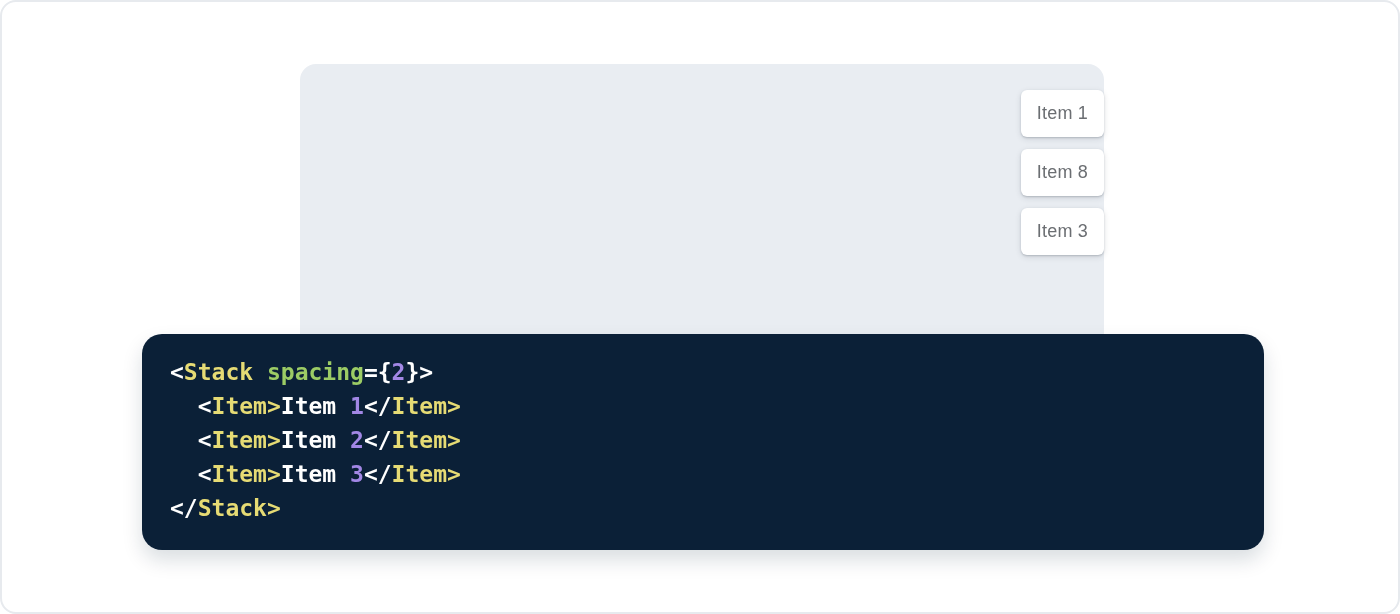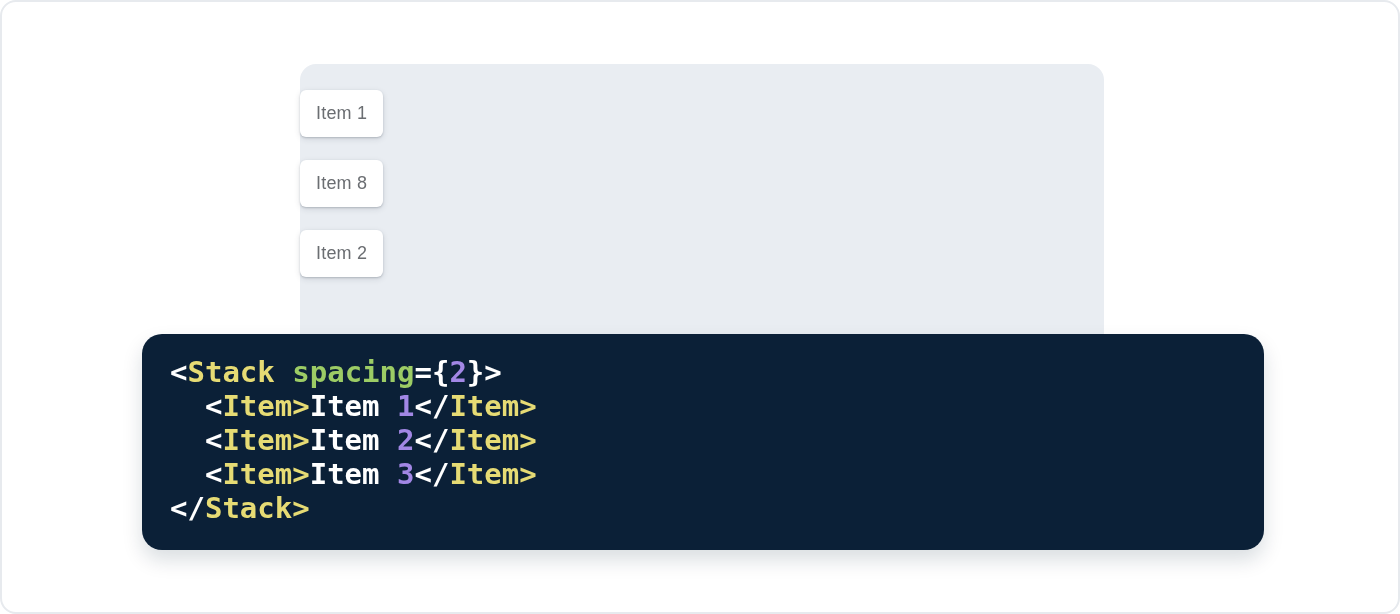--- a/index.html
+++ b/index.html
@@ -22,23 +22,23 @@
     top: 62px;
     width: 804px;
     height: 300px;
     border-radius: 16px;
     background: var(--panel-bg, #e9edf2);
   }
 
   .stack {
     display: flex;
     flex-direction: column;
-    align-items: flex-start;
+    align-items: flex-end;
     padding-top: 26px;
-    gap: 23px;
+    gap: 12px;
   }
 
   .stack-item {
     height: 47px;
     min-width: 80px;
     padding: 0 16px;
     background: #ffffff;
     border-radius: 6px;
     box-shadow: 0 1px 2px rgba(31, 45, 61, 0.22), 0 2px 6px rgba(31, 45, 61, 0.12);
     display: flex;
@@ -56,21 +56,21 @@
     width: 1122px;
     height: 216px;
     border-radius: 20px;
     background: var(--code-bg, #0b2037);
     box-shadow: 0 10px 20px rgba(10, 31, 56, 0.15);
   }
 
   .code {
     padding: 21px 28px;
     font-family: "DejaVu Sans Mono", "Liberation Mono", monospace;
-    font-size: 29px;
+    font-size: 23px;
     line-height: 34px;
     font-weight: 700;
     white-space: pre;
   }
 
   .tok-plain  { color: var(--c-plain,  #ffffff); }
   .tok-tag    { color: var(--c-tag,    #e6db74); }
   .tok-attr   { color: var(--c-attr,   #9ccc65); }
   .tok-number { color: var(--c-number, #a287e5); }
 </style>
@@ -81,21 +81,21 @@
 
   <div class="preview-panel">
     <div class="stack">
       <div class="stack-item">
         <span>Item 1</span>
       </div>
       <div class="stack-item">
         <span>Item 8</span>
       </div>
       <div class="stack-item">
-        <span>Item 2</span>
+        <span>Item 3</span>
       </div>
     </div>
   </div>
 
   <div class="code-block">
     <div class="code"><div class="code-line"><span class="tok-plain">&lt;</span><span class="tok-tag">Stack</span><span class="tok-plain"> </span><span class="tok-attr">spacing</span><span class="tok-plain">={</span><span class="tok-number">2</span><span class="tok-plain">}&gt;</span></div><div class="code-line"><span class="tok-plain">  &lt;</span><span class="tok-tag">Item&gt;</span><span class="tok-plain">Item </span><span class="tok-number">1</span><span class="tok-plain">&lt;/</span><span class="tok-tag">Item&gt;</span></div><div class="code-line"><span class="tok-plain">  &lt;</span><span class="tok-tag">Item&gt;</span><span class="tok-plain">Item </span><span class="tok-number">2</span><span class="tok-plain">&lt;/</span><span class="tok-tag">Item&gt;</span></div><div class="code-line"><span class="tok-plain">  &lt;</span><span class="tok-tag">Item&gt;</span><span class="tok-plain">Item </span><span class="tok-number">3</span><span class="tok-plain">&lt;/</span><span class="tok-tag">Item&gt;</span></div><div class="code-line"><span class="tok-plain">&lt;/</span><span class="tok-tag">Stack&gt;</span></div></div>
   </div>
 
 </div>
 

